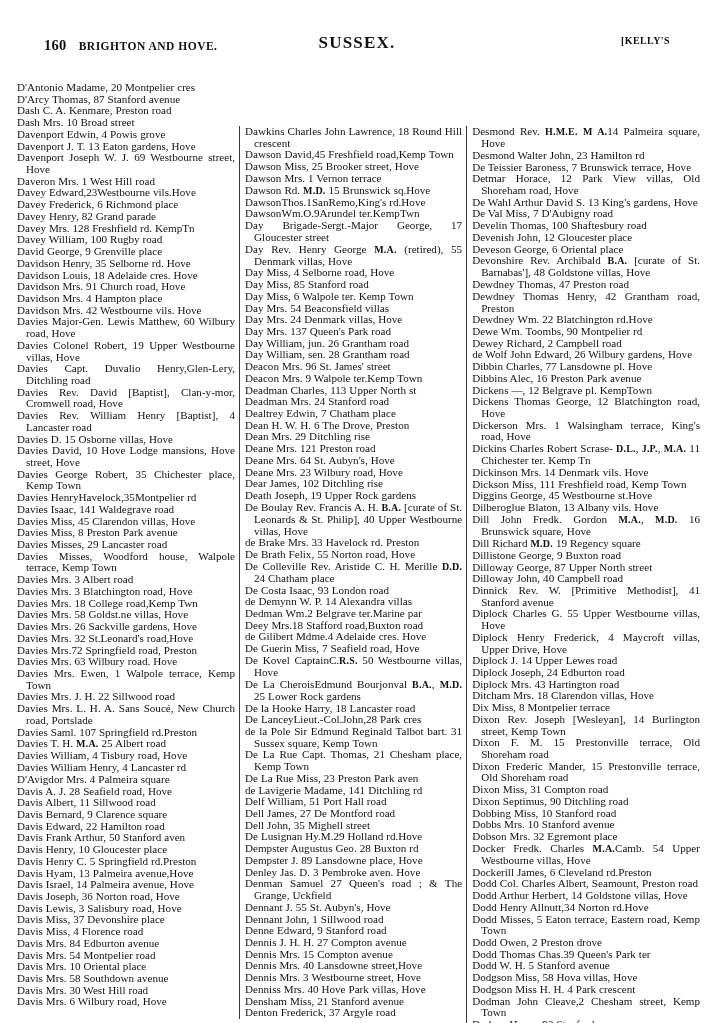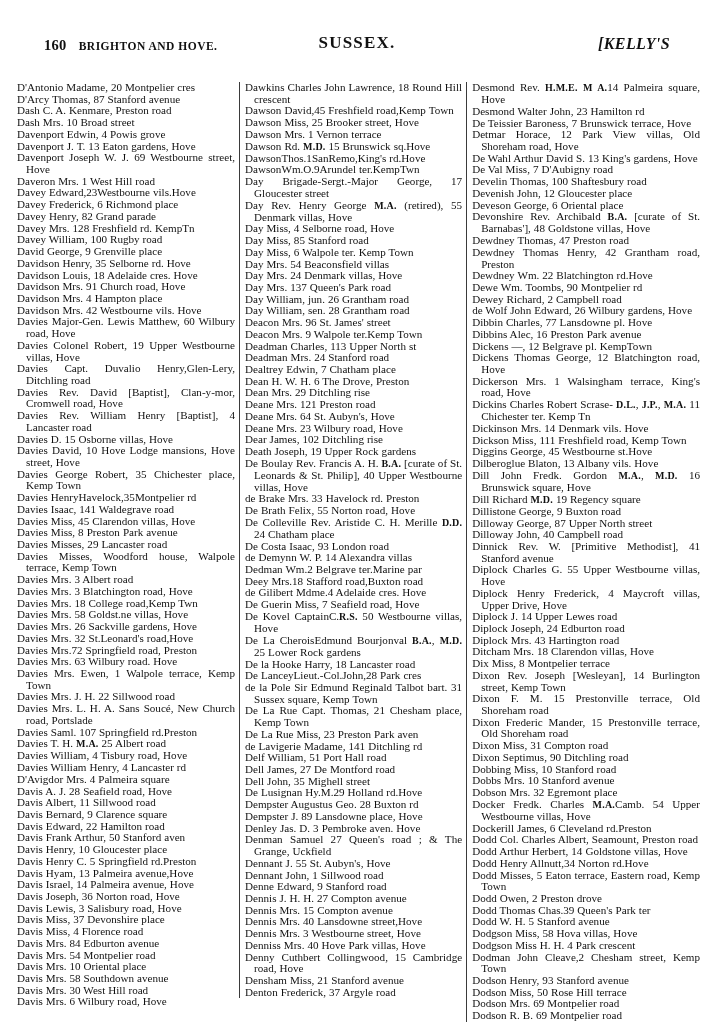--- a/index.html
+++ b/index.html
@@ -55,44 +55,44 @@
     top: 33px;
     text-align: center;
     font-size: 17px;
     font-weight: bold;
     letter-spacing: 1.2px;
   }
   .rh-right {
     position: absolute;
     right: 0;
     top: 35px;
-    font-size: 16px;
+    font-size: 10px;
     font-weight: bold;
     letter-spacing: 0.4px;
     white-space: nowrap;
-    font-style: italic;
   }
 
   
   .columns {
     position: absolute;
     top: 82px;
     left: 12px;
     right: 10px;
     bottom: 10px;
     display: flex;
     align-items: flex-start;
   }
   .col {
     width: 231px;
     box-sizing: border-box;
     padding: 0 4px 0 5px;
   }
   .col + .col {
     border-left: 1px solid #3a3a3a;
+    margin-top: 44px;
   }
   .col:nth-child(3) { width: 242px; }
 
   .entry {
     font-size: 11.1px;
     line-height: 11.72px;
     text-indent: 0;
     padding-left: 9px;
     text-indent: -9px;
     margin: 0;
@@ -250,21 +250,20 @@
         <p class="entry">Denley Jas. D. 3 Pembroke aven. Hove</p>
         <p class="entry j">Denman Samuel 27 Queen's road ; &amp; The Grange, Uckfield</p>
         <p class="entry">Dennant J. 55 St. Aubyn's, Hove</p>
         <p class="entry">Dennant John, 1 Sillwood road</p>
         <p class="entry">Denne Edward, 9 Stanford road</p>
         <p class="entry">Dennis J. H. H. 27 Compton avenue</p>
         <p class="entry">Dennis Mrs. 15 Compton avenue</p>
         <p class="entry">Dennis Mrs. 40 Lansdowne street,Hove</p>
         <p class="entry">Dennis Mrs. 3 Westbourne street, Hove</p>
         <p class="entry">Denniss Mrs. 40 Hove Park villas, Hove</p>
-        <p class="entry j">Denny Cuthbert Collingwood, 15 Cambridge road, Hove</p>
         <p class="entry">Densham Miss, 21 Stanford avenue</p>
         <p class="entry">Denton Frederick, 37 Argyle road</p>
       </div>
     <div class="col">
         <p class="entry j">Desmond Rev. <span class="sc">H.M.E.</span> <span class="sc">M A.</span>14 Palmeira square, Hove</p>
         <p class="entry">Desmond Walter John, 23 Hamilton rd</p>
         <p class="entry j">De Teissier Baroness, 7 Brunswick terrace, Hove</p>
         <p class="entry j">Detmar Horace, 12 Park View villas, Old Shoreham road, Hove</p>
         <p class="entry j">De Wahl Arthur David S. 13 King's gardens, Hove</p>
         <p class="entry">De Val Miss, 7 D'Aubigny road</p>

